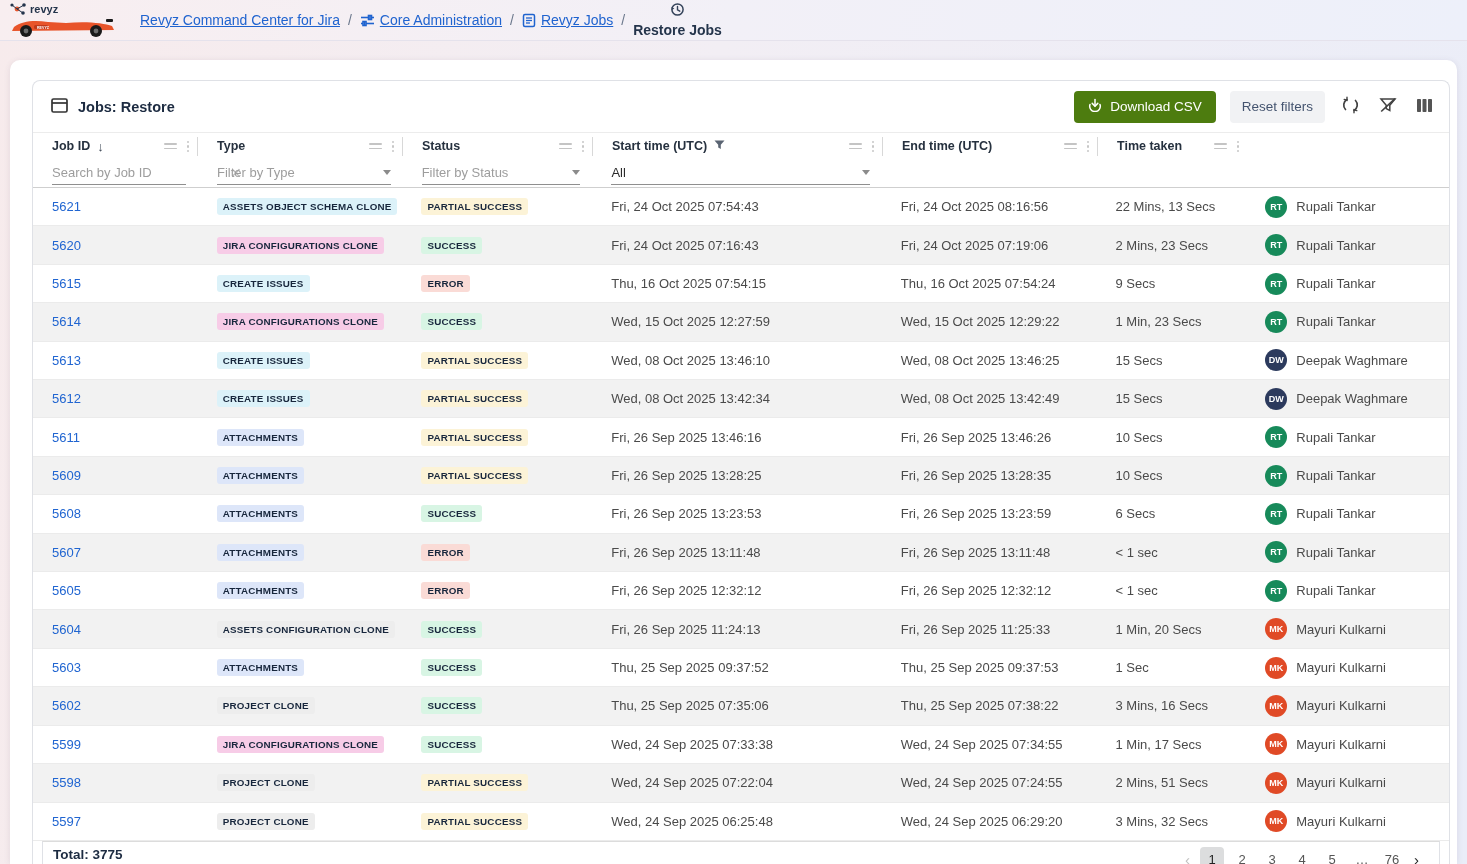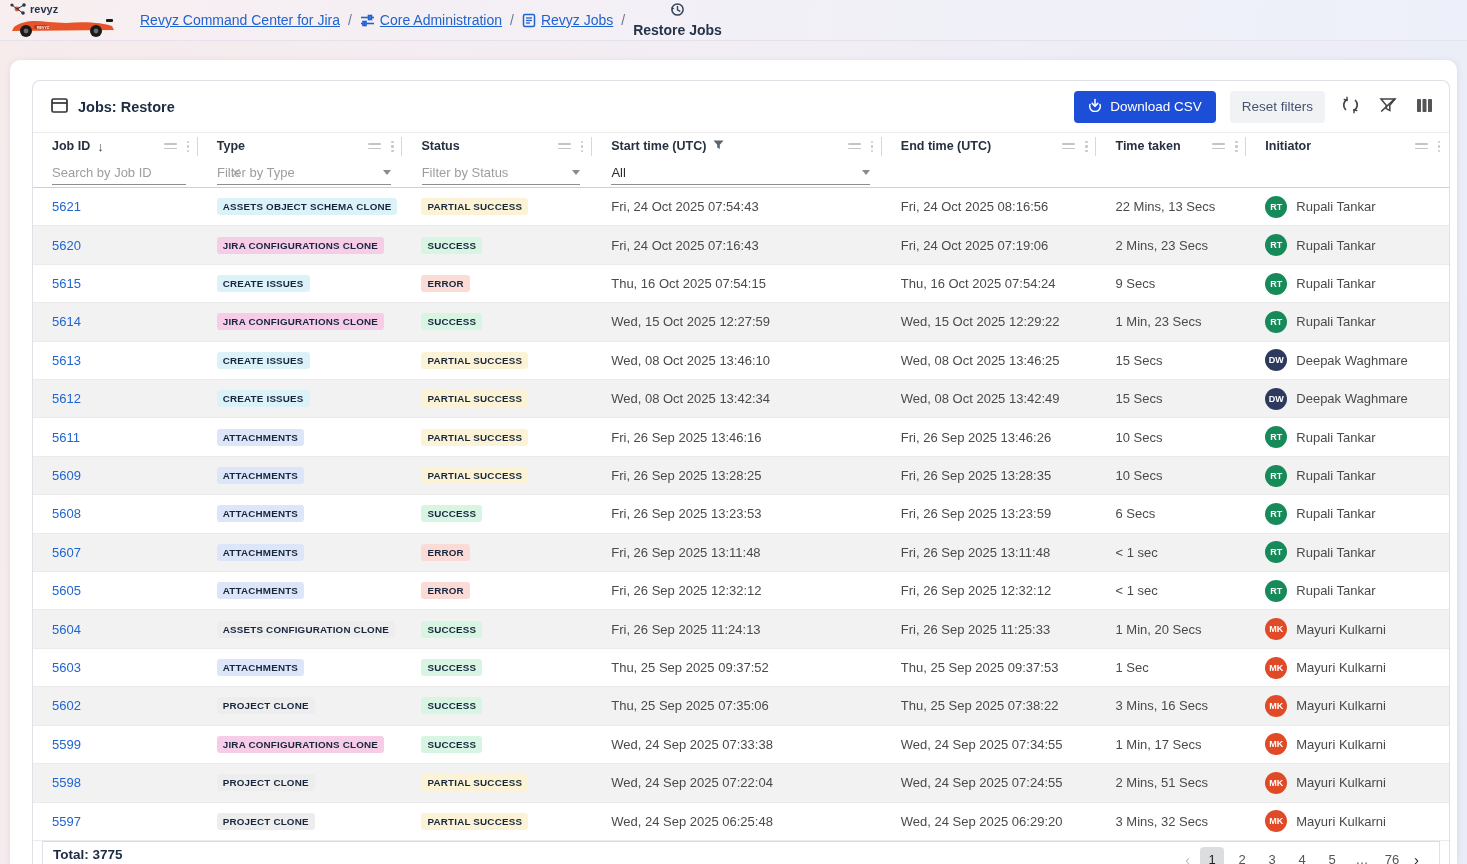--- a/index.html
+++ b/index.html
@@ -21,21 +21,21 @@
   
   .card { position:absolute; top:60px; left:10px; width:1447px; height:804px;
     background:#ffffff; border-radius:10px 10px 0 0; box-shadow:0 1px 6px rgba(80,70,110,.12); }
   .panel { position:absolute; top:20px; left:22px; width:1418px; height:784px;
     background:#fff; border:1px solid #dfe1e6; border-bottom:none; border-radius:8px 8px 0 0; }
 
   .panel-head { height:52px; display:flex; align-items:center; padding:0 14px 0 18px;
     border-bottom:1px solid #ececec; }
   .panel-title { display:flex; align-items:center; gap:10px; font-size:14.5px; font-weight:bold; color:#1c2b41; }
   .panel-actions { margin-left:auto; display:flex; align-items:center; gap:14px; }
-  .btn-primary { display:flex; align-items:center; gap:8px; background:#1d4ed8; color:#fff;
+  .btn-primary { display:flex; align-items:center; gap:8px; background:#4d7c0f; color:#fff;
     font-size:13.5px; font-weight:500; border:none; border-radius:4px; height:32px; padding:0 14px; cursor:pointer;
     font-family:"Liberation Sans", sans-serif;}
   .btn-subtle { background:#f1f2f4; color:#44546f; font-size:13.5px; font-weight:500; border:none;
     border-radius:4px; height:32px; padding:0 12px; cursor:pointer; font-family:"Liberation Sans", sans-serif;}
   .icon-btn { background:none; border:none; cursor:pointer; display:flex; align-items:center; padding:2px; }
 
   
   .ghead { height:55px; border-bottom:1px solid #cfcfcf; display:flex; flex-direction:column; }
   .hrow { height:27px; display:flex; }
   .frow { height:28px; display:flex; }
@@ -309,33 +309,20 @@
           <span class="drag-ic">
               <i></i>
               <i></i>
             </span>
           <span class="dots-ic">
               <i></i>
               <i></i>
               <i></i>
             </span>
         </div>
-        <div class="hcell c6">
-          <span>Initiator</span>
-          <span class="hspacer"></span>
-          <span class="drag-ic">
-              <i></i>
-              <i></i>
-            </span>
-          <span class="dots-ic">
-              <i></i>
-              <i></i>
-              <i></i>
-            </span>
-        </div>
       </div>
       <div class="frow">
         <div class="fcell c0">
           <span class="uline">
             <input type="text" placeholder="Search by Job ID" style="">
             <span class="clear-x">✕</span>
           </span>
         </div>
         <div class="fcell c1">
           <span class="uline">

